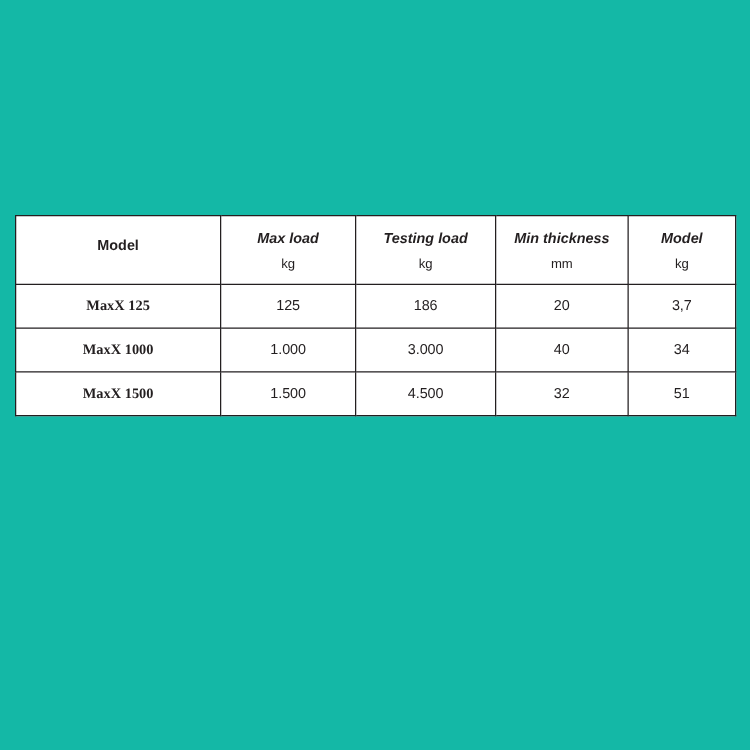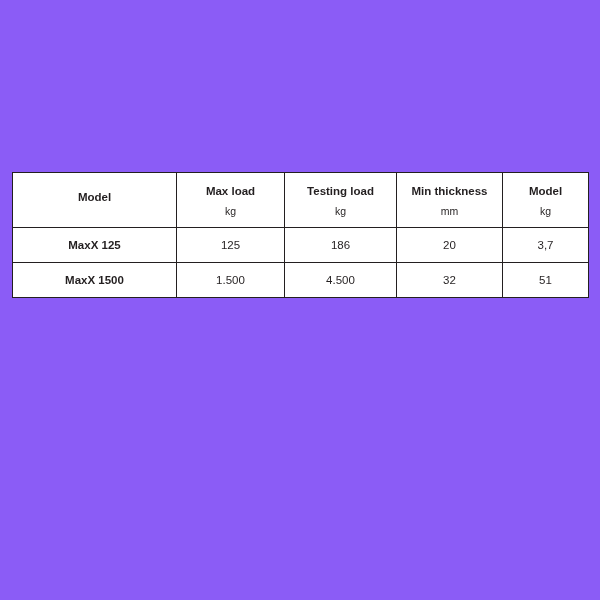--- a/index.html
+++ b/index.html
@@ -7,21 +7,21 @@
     padding: 0;
     width: 600px;
     height: 600px;
     background: #ffffff;
     font-family: "Liberation Sans", sans-serif;
   }
   .page {
     position: relative;
     width: 600px;
     height: 600px;
-    background: #8b5cf6;
+    background: #14b8a6;
     box-sizing: border-box;
   }
   .table-wrap {
     position: absolute;
     left: 12px;
     top: 172px;
     width: 576px;
   }
   table.spec {
     border-collapse: collapse;
@@ -37,20 +37,21 @@
     color: #231f20;
     padding: 0;
   }
   table.spec thead th {
     height: 54px;
     font-size: 11.5px;
   }
   table.spec thead th .hd-title {
     display: block;
     font-weight: bold;
+    font-style: italic;
     font-size: 11.5px;
     line-height: 14px;
     margin-bottom: 7px;
   }
   table.spec thead th .hd-title.upright {
     font-style: normal;
   }
   table.spec thead th .hd-unit {
     display: block;
     font-weight: normal;
@@ -58,20 +59,21 @@
     font-size: 10.5px;
     line-height: 12px;
   }
   table.spec tbody td {
     height: 34px;
     font-size: 11.5px;
   }
   table.spec tbody td.model {
     font-weight: bold;
     font-size: 11.5px;
+    font-family: Liberation Serif, serif;
   }
   col.c-model { width: 164px; }
   col.c-max   { width: 108px; }
   col.c-test  { width: 112px; }
   col.c-thick { width: 106px; }
   col.c-weight{ width: 86px; }
 </style>
 </head>
 <body>
 
@@ -110,20 +112,27 @@
       </thead>
       <tbody>
         <tr>
           <td class="model">MaxX 125</td>
           <td>125</td>
           <td>186</td>
           <td>20</td>
           <td>3,7</td>
         </tr>
         <tr>
+          <td class="model">MaxX 1000</td>
+          <td>1.000</td>
+          <td>3.000</td>
+          <td>40</td>
+          <td>34</td>
+        </tr>
+        <tr>
           <td class="model">MaxX 1500</td>
           <td>1.500</td>
           <td>4.500</td>
           <td>32</td>
           <td>51</td>
         </tr>
       </tbody>
     </table>
   </div>
 </div>

